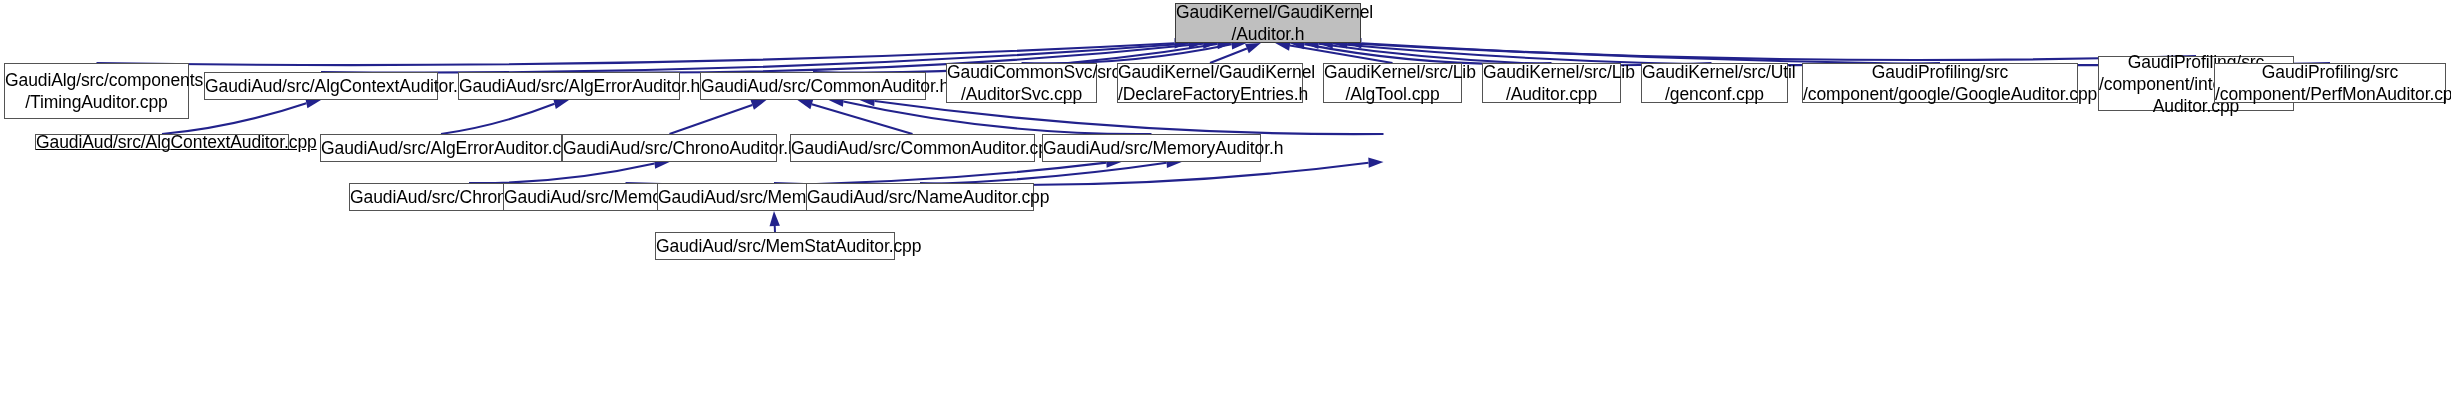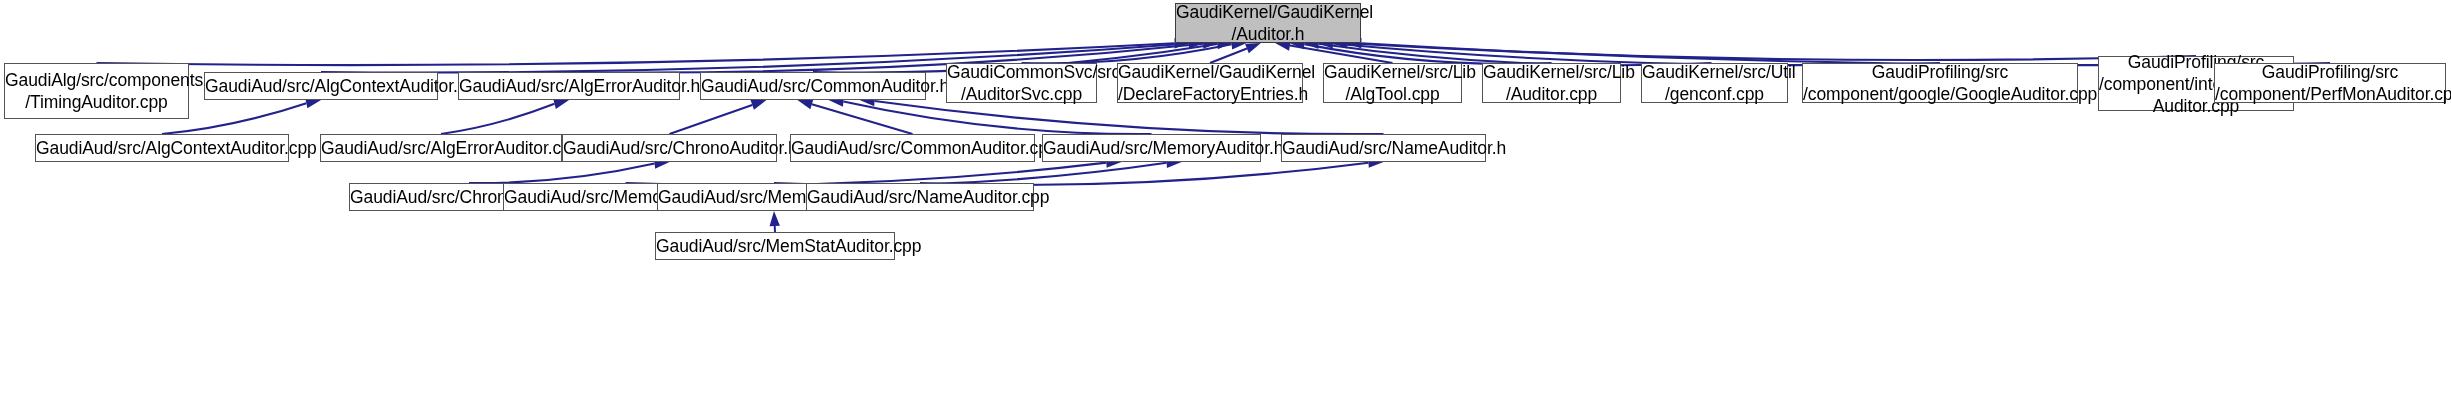--- a/index.html
+++ b/index.html
@@ -118,24 +118,23 @@
 /Auditor.cpp</span></div>
     <div class="node" style="left: 1641px; top: 63px; width: 147px; height: 40px;"><span class="node-label">GaudiKernel/src/Util
 /genconf.cpp</span></div>
     <div class="node" style="left: 1802px; top: 63px; width: 276px; height: 40px;"><span class="node-label">GaudiProfiling/src
 /component/google/GoogleAuditor.cpp</span></div>
     <div class="node" style="left: 2098px; top: 56px; width: 196px; height: 55px;"><span class="node-label">GaudiProfiling/src
 /component/intel/IntelProfiler
 Auditor.cpp</span></div>
     <div class="node" style="left: 2214px; top: 63px; width: 232px; height: 40px;"><span class="node-label">GaudiProfiling/src
 /component/PerfMonAuditor.cpp</span></div>
-    <div class="node" style="left: 35px; top: 134px; width: 254px; height: 28px;"><span class="node-label">GaudiAud/src/AlgContextAuditor.cpp</span></div>
+    <div class="node" style="left: 35px; top: 134px; width: 254px; height: 16px; text-decoration: underline;"><span class="node-label">GaudiAud/src/AlgContextAuditor.cpp</span></div>
     <div class="node" style="left: 320px; top: 134px; width: 242px; height: 28px;"><span class="node-label">GaudiAud/src/AlgErrorAuditor.cpp</span></div>
     <div class="node" style="left: 562px; top: 134px; width: 215px; height: 28px;"><span class="node-label">GaudiAud/src/ChronoAuditor.h</span></div>
     <div class="node" style="left: 790px; top: 134px; width: 245px; height: 28px;"><span class="node-label">GaudiAud/src/CommonAuditor.cpp</span></div>
     <div class="node" style="left: 1042px; top: 134px; width: 219px; height: 28px;"><span class="node-label">GaudiAud/src/MemoryAuditor.h</span></div>
-    <div class="node" style="left: 1281px; top: 134px; width: 205px; height: 28px;"><span class="node-label">GaudiAud/src/NameAuditor.h</span></div>
     <div class="node" style="left: 349px; top: 183px; width: 240px; height: 28px;"><span class="node-label">GaudiAud/src/ChronoAuditor.cpp</span></div>
     <div class="node" style="left: 503px; top: 183px; width: 245px; height: 28px;"><span class="node-label">GaudiAud/src/MemoryAuditor.cpp</span></div>
     <div class="node" style="left: 657px; top: 183px; width: 234px; height: 28px;"><span class="node-label">GaudiAud/src/MemStatAuditor.h</span></div>
     <div class="node" style="left: 806px; top: 183px; width: 228px; height: 28px;"><span class="node-label">GaudiAud/src/NameAuditor.cpp</span></div>
     <div class="node" style="left: 655px; top: 232px; width: 240px; height: 28px;"><span class="node-label">GaudiAud/src/MemStatAuditor.cpp</span></div>
   </div>
 
 </body></html>

